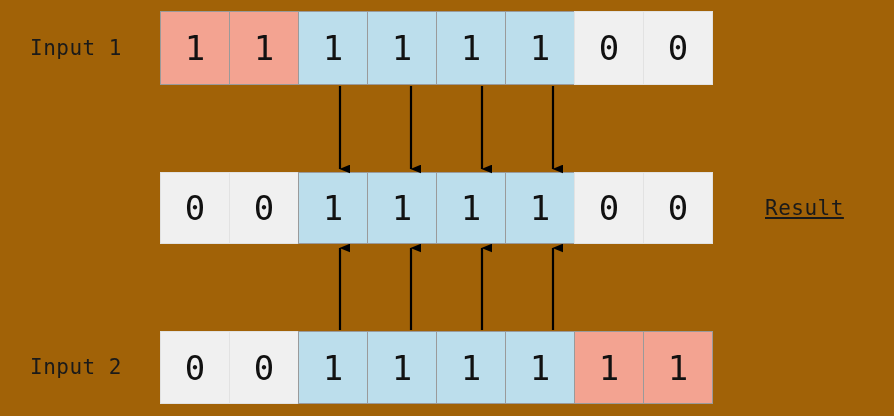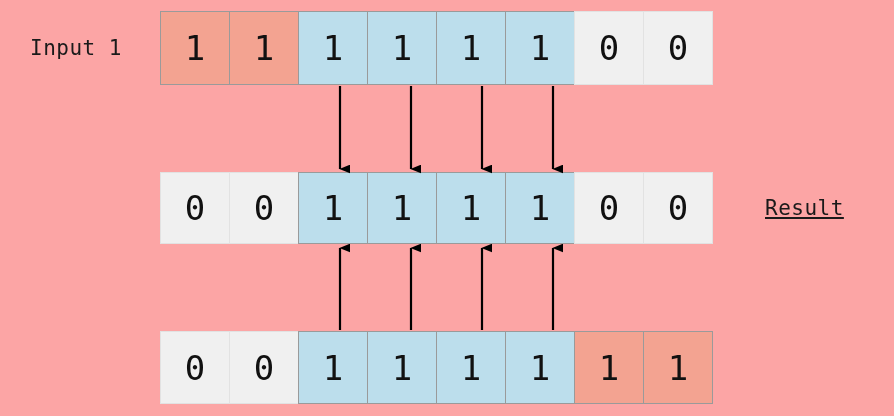--- a/index.html
+++ b/index.html
@@ -4,21 +4,21 @@
 <style>
   html, body {
     margin: 0;
     padding: 0;
     background: #ffffff;
   }
   #canvas {
     position: relative;
     width: 894px;
     height: 416px;
-    background: #fca5a5;
+    background: #a16207;
     font-family: "DejaVu Sans Mono", "Liberation Mono", monospace;
     overflow: hidden;
   }
 
   
   .row-label {
     position: absolute;
     font-size: 21px;
     color: #1a1a1a;
     letter-spacing: 0.5px;
@@ -69,20 +69,21 @@
 </style>
 </head>
 <body>
 
 <div id="canvas">
 
   <div class="row-label label-left" style="left:30px; top:38px;">Input 1</div>
 
   <div class="row-label label-right" style="left:765px; top:198px;text-decoration:underline;">Result</div>
 
+  <div class="row-label label-left" style="left:30px; top:357px;">Input 2</div>
 
   <div class="bit-row row-top">
     <div class="cell salmon">1</div>
     <div class="cell salmon">1</div>
     <div class="cell blue">1</div>
     <div class="cell blue">1</div>
     <div class="cell blue">1</div>
     <div class="cell blue">1</div>
     <div class="cell zero">0</div>
     <div class="cell zero">0</div>

